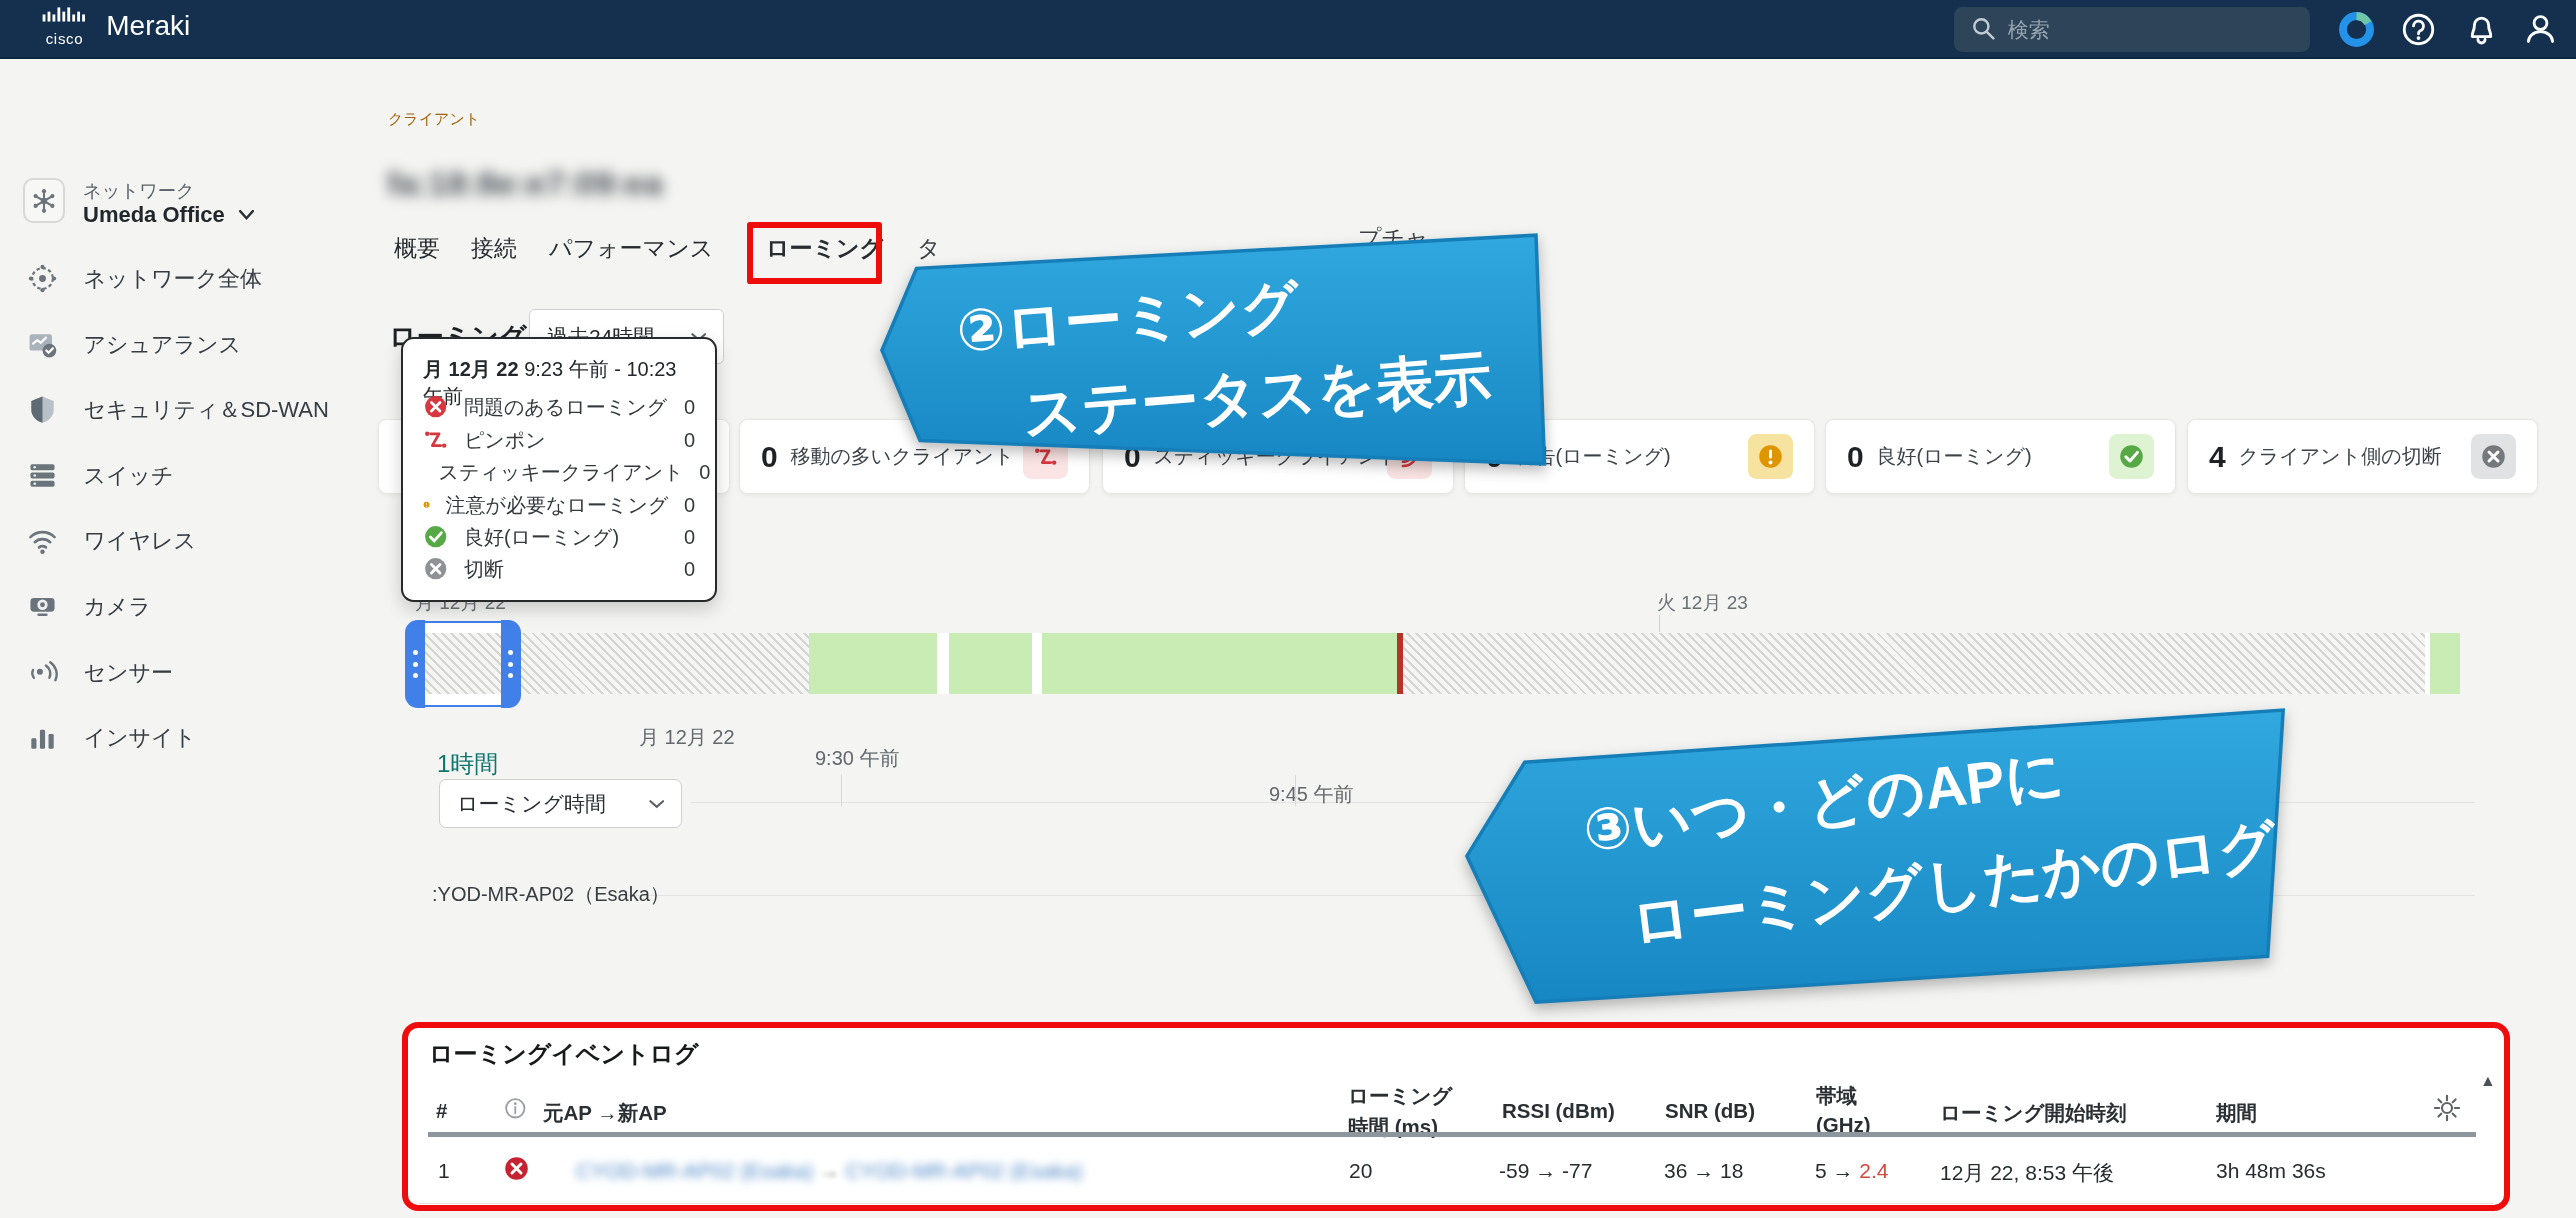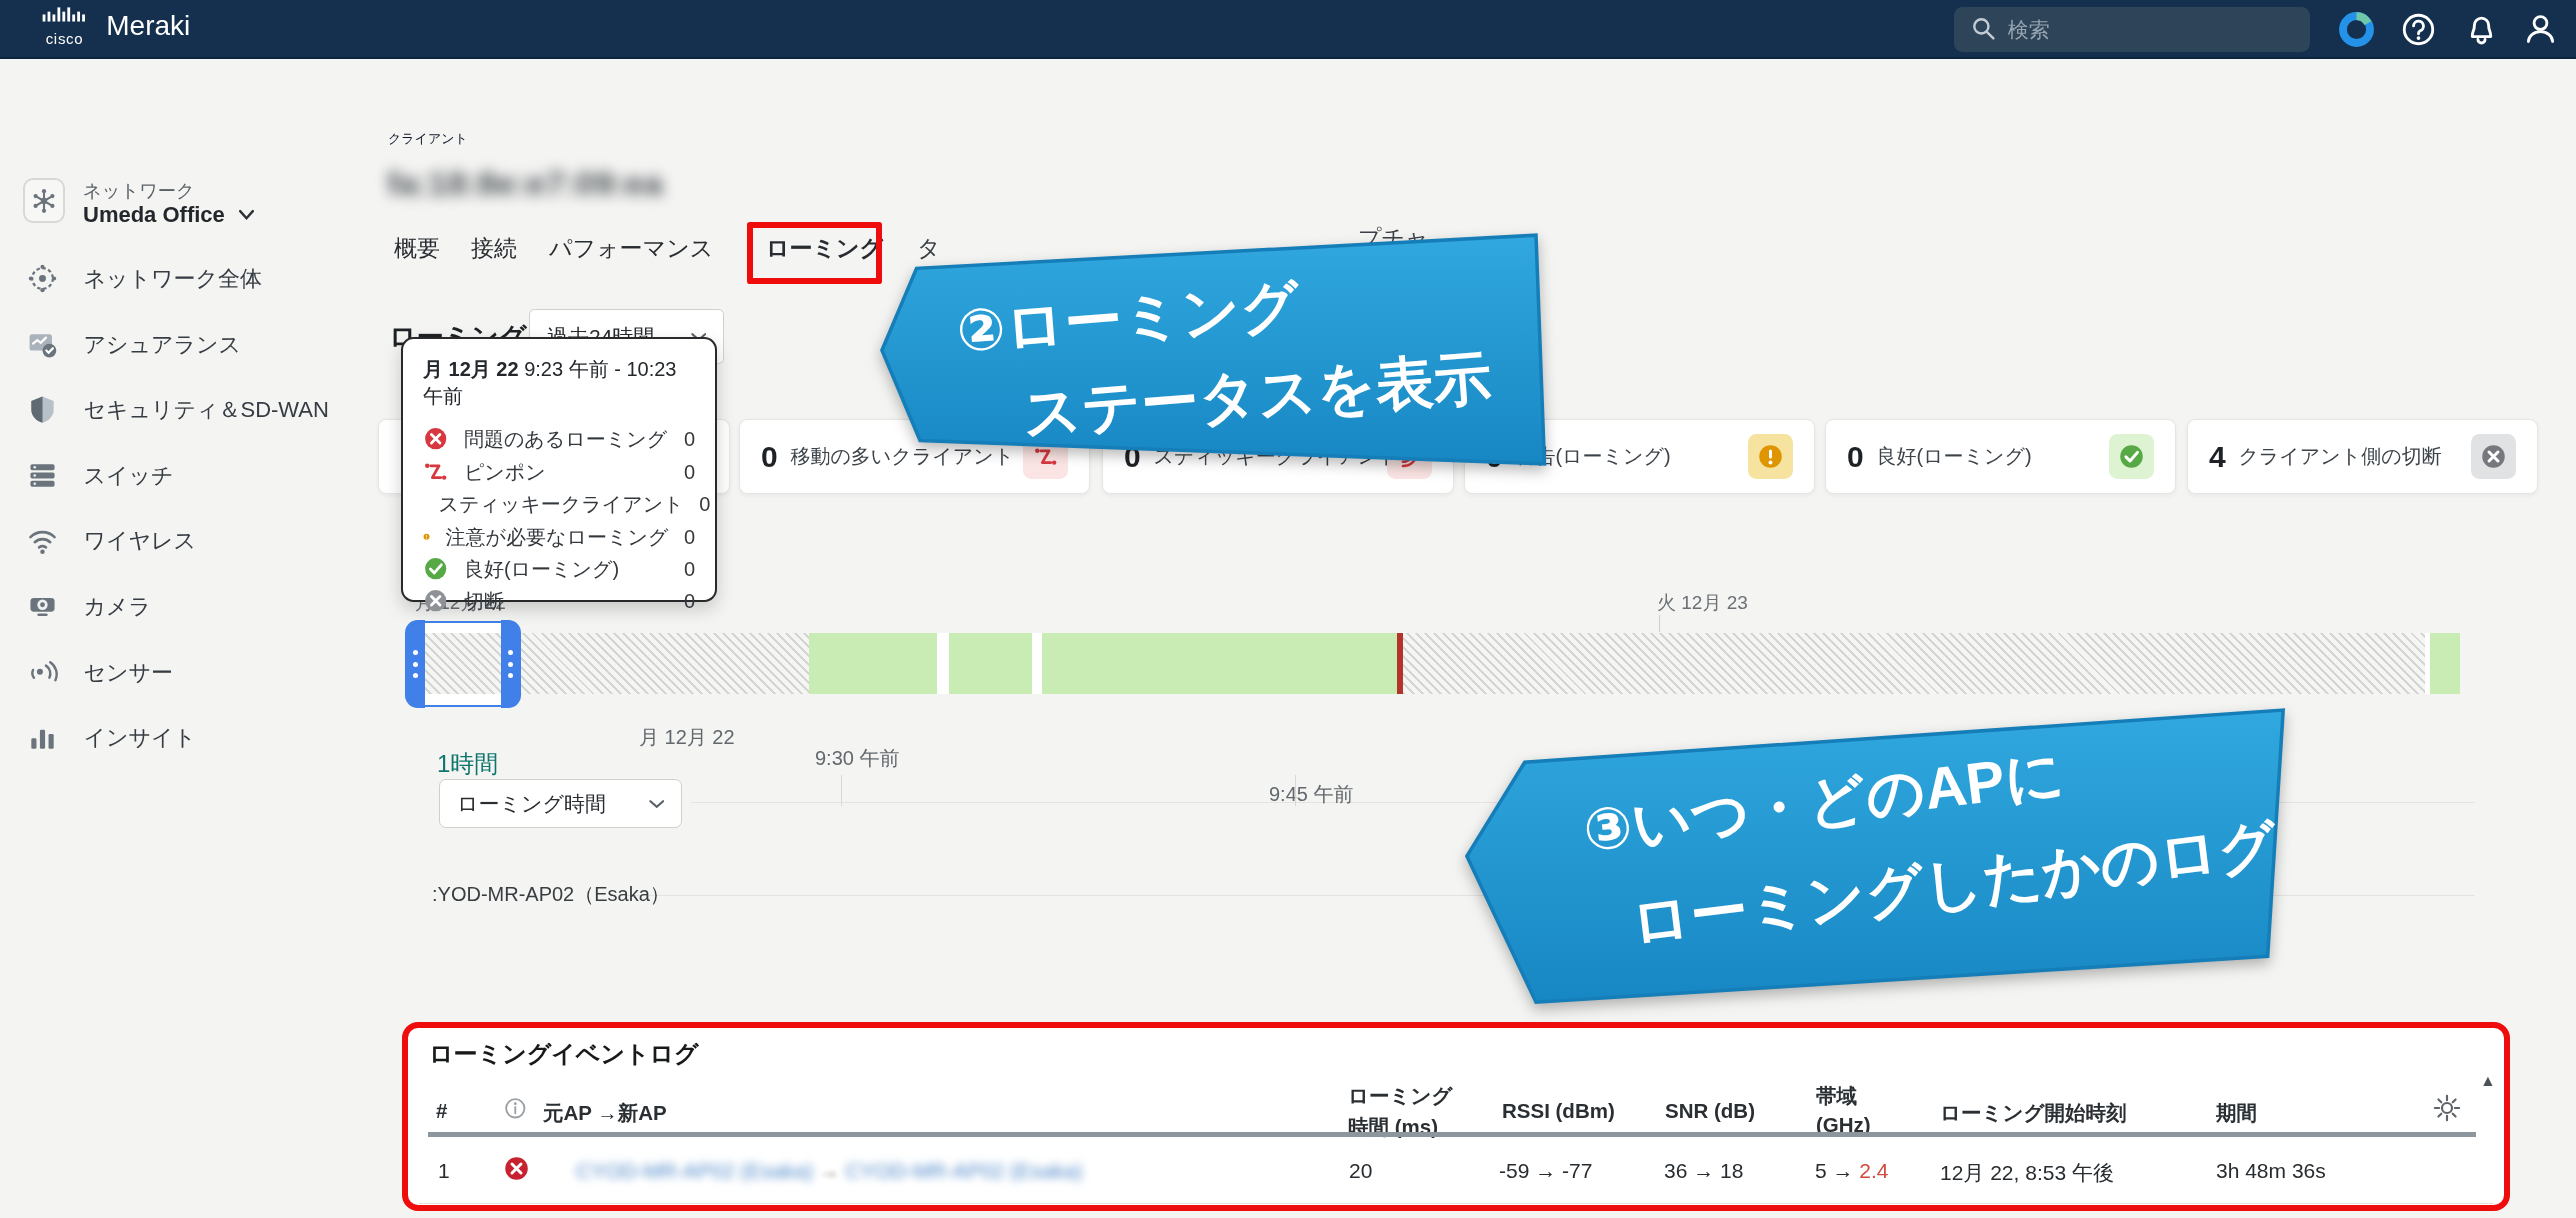--- a/index.html
+++ b/index.html
@@ -20,36 +20,36 @@
 
   
   .sidebar{position:absolute;left:0;top:59px;width:387px;height:1159px;background:#f4f4f2;z-index:5;}
   .netsel-icon{position:absolute;left:22.6px;top:119px;width:42px;height:45px;border:2.1px solid #d8d8d6;border-radius:10px;display:flex;align-items:center;justify-content:center;background:#f7f7f5;}
   .netsel-label{position:absolute;left:83px;top:119px;font-size:18.3px;color:#5b626a;}
   .netsel-name{position:absolute;left:83px;top:143px;font-size:22px;font-weight:bold;color:#22272c;display:flex;align-items:center;gap:12.7px;}
   .side-item{position:absolute;left:0;width:387px;height:56px;display:flex;align-items:center;gap:25.4px;padding-left:27px;cursor:pointer;}
   .side-item .lbl{font-size:22px;color:#353c43;}
 
   
-  .breadcrumb{position:absolute;left:388px;top:130px;font-size:13px;color:#0f172a;z-index:6;}
+  .breadcrumb{position:absolute;left:388px;top:110px;font-size:15px;color:#a16207;z-index:6;}
   .client-name{position:absolute;left:387px;top:164px;font-size:34px;font-weight:bold;color:#4a5056;filter:blur(6.4px);z-index:6;}
   .tab{position:absolute;top:233px;font-size:23px;color:#272c31;z-index:6;cursor:pointer;}
   .tab.active{font-weight:bold;}
   .tab.frag{color:#3a4046;}
   .red-tab-box{position:absolute;left:747px;top:222px;width:135px;height:62px;border:6.4px solid #ee0c0c;border-radius:2.8px;z-index:40;}
 
   .roaming-title{position:absolute;left:389px;top:319px;font-size:27px;font-weight:bold;color:#1d2125;z-index:6;}
   .range-dd{position:absolute;left:529px;top:309px;width:195px;height:55px;background:#fff;border:1.4px solid #cfcfcd;border-radius:5.6px;display:flex;align-items:center;justify-content:space-between;padding:0 17px;z-index:6;}
   .range-dd .txt{font-size:21px;color:#272b2e;}
 
   
   .tooltip{position:absolute;left:401px;top:337px;width:316px;height:265px;background:#fff;border:2.1px solid #28292b;border-radius:12.7px;box-shadow:0 7px 18.3px rgba(0,0,0,.18);z-index:30;padding:17px 20px 13px 20px;}
   .tt-title{font-size:20px;color:#24282c;}
   .tt-title b{font-weight:bold;}
-  .tt-row{position:absolute;left:20px;right:20px;height:32px;display:flex;align-items:center;gap:15.5px;margin-top:32px;}
+  .tt-row{position:absolute;left:20px;right:20px;height:32px;display:flex;align-items:center;gap:15.5px;}
   .tt-row .lbl{font-size:20px;color:#33383d;flex:1;white-space:nowrap;}
   .tt-row .cnt{font-size:20px;color:#33383d;}
 
   
   .card{position:absolute;top:419px;height:75px;background:#fff;border:1.4px solid #e5e5e3;border-radius:8.5px;box-shadow:0 1.4px 4.2px rgba(0,0,0,.05);display:flex;align-items:center;padding:0 21px;z-index:6;}
   .card .val{font-size:30px;font-weight:bold;color:#1e2226;margin-right:12.7px;}
   .card .lbl{font-size:20px;color:#3c4349;flex:1;white-space:nowrap;overflow:hidden;}
   .badge{width:45px;height:45px;border-radius:8.5px;display:flex;align-items:center;justify-content:center;flex:0 0 auto;}
   .badge.pink{background:#fbe5e4;}
   .badge.yellow{background:#f7e3a0;}

